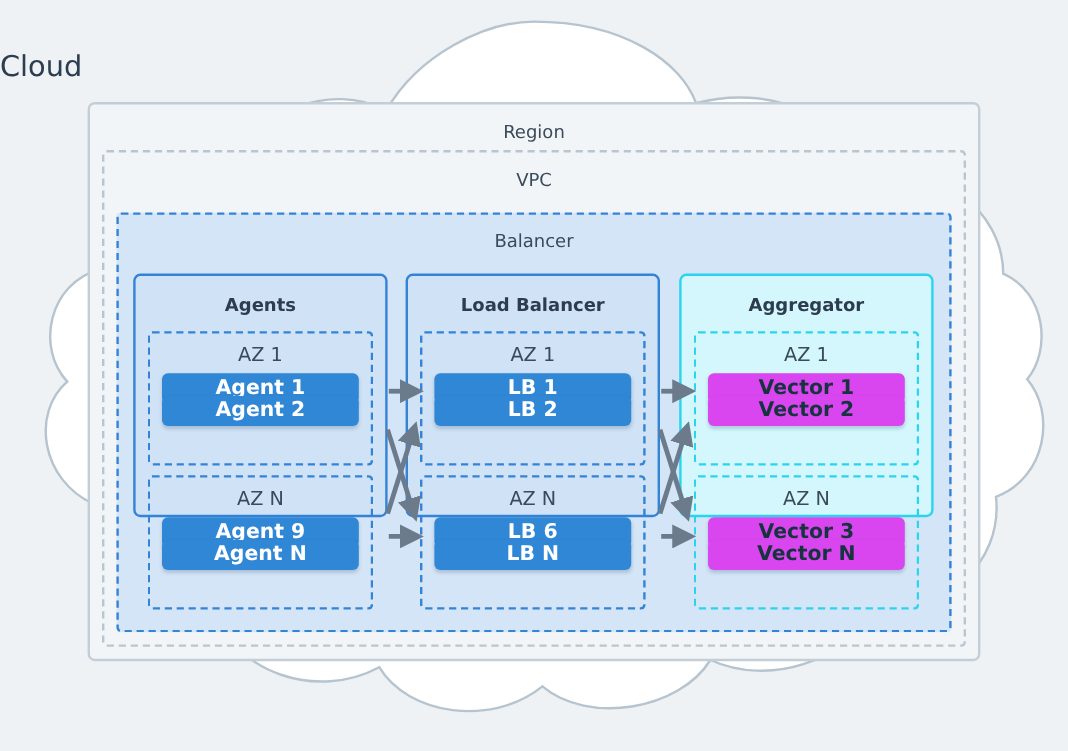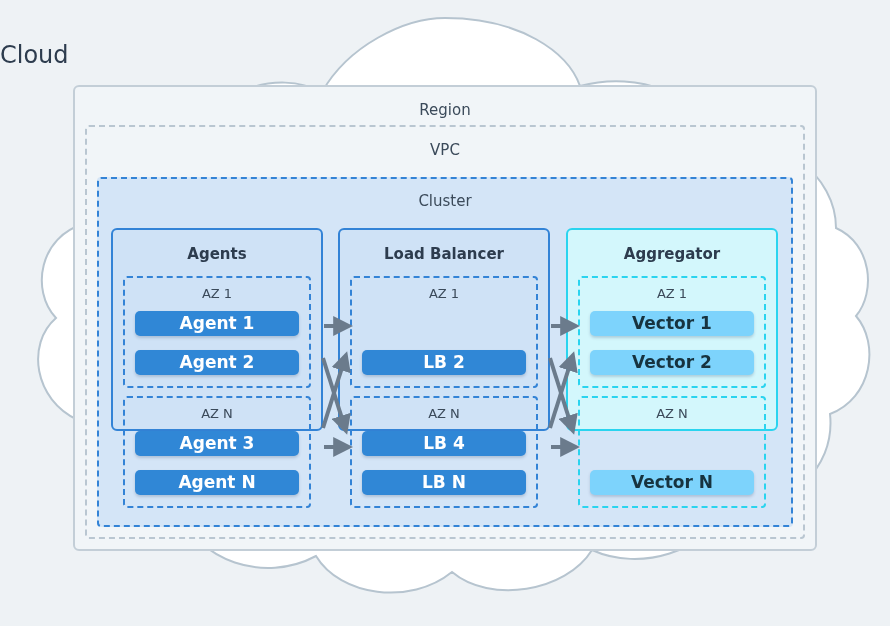--- a/index.html
+++ b/index.html
@@ -100,41 +100,41 @@
   }
   .az.blue { border: 2px dashed #3383d6; }
   .az.cyan { border: 2px dashed #2ad4ef; }
   .az-1 { top: 46px; }
   .az-2 { top: 166px; }
   .az-label {
     position: absolute;
     left: 0; right: 0;
     top: 8px;
     text-align: center;
-    font-size: 13px;
+    font-size: 16px;
     color: #3b4a5a;
   }
 
   
   .node {
     position: absolute;
     left: 10px;
     right: 10px;
     height: 25px;
     border-radius: 5px;
     text-align: center;
     font-size: 17px;
     font-weight: bold;
     line-height: 25px;
     box-shadow: 0 2px 3px rgba(40,70,110,0.22);
   }
   .node.blue { background: #3087d6; color: #ffffff; }
-  .node.cyan { background: #7dd3fc; color: #17333f; }
+  .node.cyan { background: #d946ef; color: #17333f; }
   .node-a { top: 33px; }
-  .node-b { top: 72px; }
+  .node-b { top: 52px; }
 
   
   .connectors {
     position: absolute;
     left: 0; top: 0;
     width: 890px; height: 626px;
     pointer-events: none;
   }
 </style>
 </head>
@@ -167,65 +167,67 @@
 
   <div class="frame" id="region-box">
     <div class="frame-label" id="region-label">Region</div>
   </div>
 
   <div class="frame" id="vpc-box">
     <div class="frame-label" id="vpc-label">VPC</div>
   </div>
 
   <div class="frame" id="cluster-box">
-    <div class="frame-label" id="cluster-label">Cluster</div>
+    <div class="frame-label" id="cluster-label">Balancer</div>
   </div>
 
   <div class="panel blue" id="panel-agents">
     <div class="panel-title">Agents</div>
 
     <div class="az blue az-1">
       <div class="az-label">AZ 1</div>
       <div class="node blue node-a">Agent 1</div>
       <div class="node blue node-b">Agent 2</div>
     </div>
 
     <div class="az blue az-2">
       <div class="az-label">AZ N</div>
-      <div class="node blue node-a">Agent 3</div>
+      <div class="node blue node-a">Agent 9</div>
       <div class="node blue node-b">Agent N</div>
     </div>
   </div>
 
   <div class="panel blue" id="panel-lb">
     <div class="panel-title">Load Balancer</div>
 
     <div class="az blue az-1">
       <div class="az-label">AZ 1</div>
+      <div class="node blue node-a">LB 1</div>
       <div class="node blue node-b">LB 2</div>
     </div>
 
     <div class="az blue az-2">
       <div class="az-label">AZ N</div>
-      <div class="node blue node-a">LB 4</div>
+      <div class="node blue node-a">LB 6</div>
       <div class="node blue node-b">LB N</div>
     </div>
   </div>
 
   <div class="panel cyan" id="panel-agg">
     <div class="panel-title">Aggregator</div>
 
     <div class="az cyan az-1">
       <div class="az-label">AZ 1</div>
       <div class="node cyan node-a">Vector 1</div>
       <div class="node cyan node-b">Vector 2</div>
     </div>
 
     <div class="az cyan az-2">
       <div class="az-label">AZ N</div>
+      <div class="node cyan node-a">Vector 3</div>
       <div class="node cyan node-b">Vector N</div>
     </div>
   </div>
 
   <svg class="connectors" viewBox="0 0 890 626" xmlns="http://www.w3.org/2000/svg">
     <defs>
       <marker id="ah" markerWidth="5" markerHeight="5" refX="3.2" refY="2.5" orient="auto" markerUnits="strokeWidth">
         <path d="M 0 0 L 5 2.5 L 0 5 z" fill="#6b7b8c"></path>
       </marker>
     </defs>

